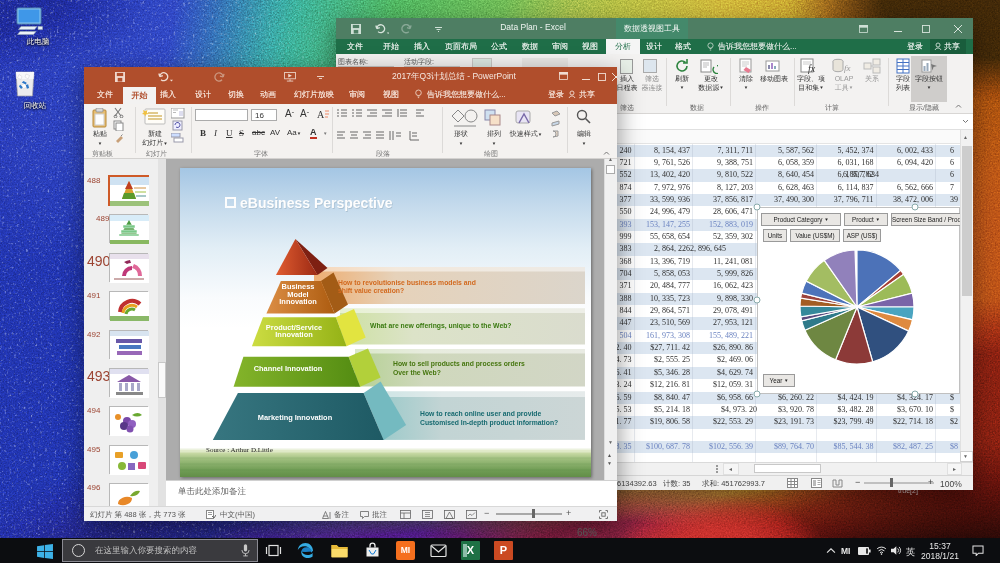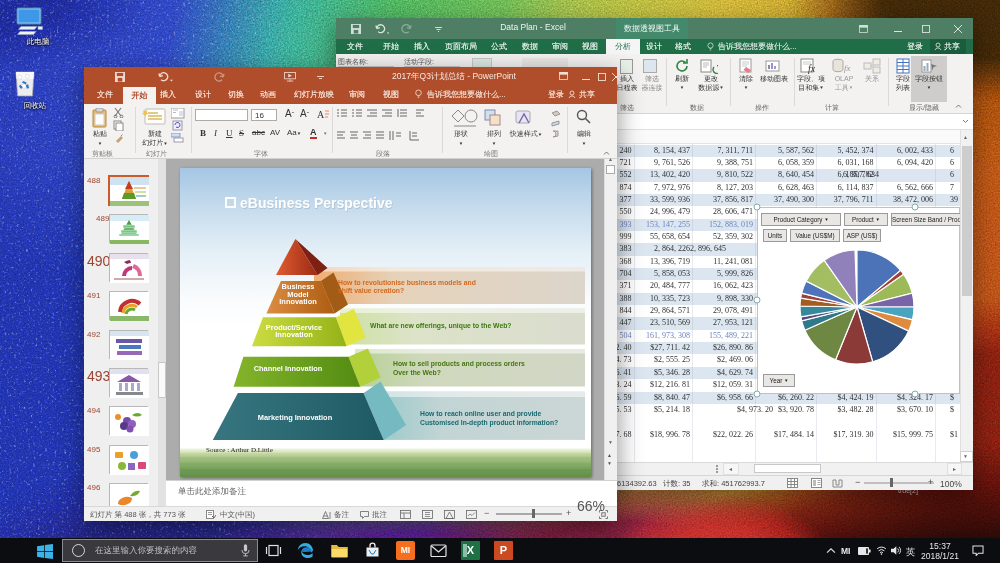--- a/index.html
+++ b/index.html
@@ -355,34 +355,43 @@
         <span class="ab cell" style="left:264.0px;width:90px;text-align:right">$8, 840. 47</span>
         <span class="ab cell" style="left:327.0px;width:90px;text-align:right">$6, 958. 66</span>
         <span class="ab cell" style="left:388.0px;width:90px;text-align:right">$6, 260. 22</span>
         <span class="ab cell" style="left:447.5px;width:90px;text-align:right">$4, 424. 19</span>
         <span class="ab cell" style="left:507.0px;width:90px;text-align:right">$4, 324. 17</span>
         <span class="ab cell" style="left:614px;width:12px">$</span>
       </div>
       <div class="ab" style="left:0;top:259.8px;width:624px;height:12.35px;background:#fff;color:#2e2e2e">
         <span class="ab cell" style="left:205.5px;width:90px;text-align:right">5. 53</span>
         <span class="ab cell" style="left:264.0px;width:90px;text-align:right">$5, 214. 18</span>
-        <span class="ab cell" style="left:327.0px;width:110px;text-align:right">$4, 973. 20</span>
+        <span class="ab cell" style="left:327.0px;width:94px;text-align:right">$4, 973. 20</span>
         <span class="ab cell" style="left:388.0px;width:90px;text-align:right">$3, 920. 78</span>
         <span class="ab cell" style="left:447.5px;width:90px;text-align:right">$3, 482. 28</span>
         <span class="ab cell" style="left:507.0px;width:90px;text-align:right">$3, 670. 10</span>
         <span class="ab cell" style="left:614px;width:12px">$</span>
       </div>
-      <div class="ab" style="left:0;top:284.5px;width:624px;height:12.35px;background:#fff;color:#2e2e2e">
-        <span class="ab cell" style="left:205.5px;width:90px;text-align:right">7. 68</span>
-        <span class="ab cell" style="left:264.0px;width:90px;text-align:right">$18, 996. 78</span>
-        <span class="ab cell" style="left:327.0px;width:90px;text-align:right">$22, 022. 26</span>
-        <span class="ab cell" style="left:388.0px;width:90px;text-align:right">$17, 484. 14</span>
-        <span class="ab cell" style="left:447.5px;width:90px;text-align:right">$17, 319. 30</span>
-        <span class="ab cell" style="left:507.0px;width:90px;text-align:right">$15, 999. 75</span>
-        <span class="ab cell" style="left:614px;width:12px">$1</span>
+      <div class="ab" style="left:0;top:272.2px;width:624px;height:12.35px;background:#DCE6F1;color:#2e2e2e">
+        <span class="ab cell" style="left:205.5px;width:90px;text-align:right">1. 77</span>
+        <span class="ab cell" style="left:264.0px;width:90px;text-align:right">$19, 806. 58</span>
+        <span class="ab cell" style="left:327.0px;width:90px;text-align:right">$22, 553. 29</span>
+        <span class="ab cell" style="left:388.0px;width:90px;text-align:right">$23, 191. 73</span>
+        <span class="ab cell" style="left:447.5px;width:90px;text-align:right">$23, 799. 49</span>
+        <span class="ab cell" style="left:507.0px;width:90px;text-align:right">$22, 714. 18</span>
+        <span class="ab cell" style="left:614px;width:12px">$2</span>
+      </div>
+      <div class="ab" style="left:0;top:296.9px;width:624px;height:12.35px;background:#DCE6F1;color:#6a82c0">
+        <span class="ab cell" style="left:205.5px;width:90px;text-align:right">8. 35</span>
+        <span class="ab cell" style="left:264.0px;width:90px;text-align:right">$100, 687. 78</span>
+        <span class="ab cell" style="left:327.0px;width:90px;text-align:right">$102, 556. 39</span>
+        <span class="ab cell" style="left:388.0px;width:90px;text-align:right">$89, 764. 70</span>
+        <span class="ab cell" style="left:447.5px;width:90px;text-align:right">$85, 544. 38</span>
+        <span class="ab cell" style="left:507.0px;width:90px;text-align:right">$82, 487. 25</span>
+        <span class="ab cell" style="left:614px;width:12px">$8</span>
       </div>
       <div class="ab" style="left:297.5px;top:0;width:1px;height:336px;background:rgba(160,170,190,.25)"></div>
       <div class="ab" style="left:356px;top:0;width:1px;height:336px;background:rgba(160,170,190,.25)"></div>
       <div class="ab" style="left:419px;top:0;width:1px;height:336px;background:rgba(160,170,190,.25)"></div>
       <div class="ab" style="left:480px;top:0;width:1px;height:336px;background:rgba(160,170,190,.25)"></div>
       <div class="ab" style="left:539.5px;top:0;width:1px;height:336px;background:rgba(160,170,190,.25)"></div>
       <div class="ab" style="left:599px;top:0;width:1px;height:336px;background:rgba(160,170,190,.25)"></div>
     </div>
     <div class="ab" style="left:421px;top:189px;width:203px;height:187px;background:#fff;border:1px solid #c0c0c0">
 <div class="ab cbtn" style="left:3px;top:5px;width:80px">Product Category <span style="font-size:4.5px;vertical-align:1px">▼</span></div>
@@ -850,21 +859,21 @@
 <g transform="translate(66,0)">
           <rect x=".5" y=".5" width="10" height="8"></rect>
           <path d="M2 6 l2-2 2 1.5 3-3" stroke-width=".7"></path>
         </g>
 </g>
     </svg>
 <div class="ab pst" style="left:400px;top:441px;font-size:9px">−</div>
 <div class="ab" style="left:412px;top:446px;width:66px;height:1.5px;background:#a8a8a8"></div>
 <div class="ab" style="left:448px;top:442px;width:3px;height:9px;background:#666"></div>
 <div class="ab pst" style="left:482px;top:441px;font-size:9px">+</div>
-<div class="ab pst" style="left:493px;top:431px;font-size:14px">66%</div>
+<div class="ab pst" style="left:493px;top:460px;font-size:10px">66%</div>
 <svg class="ab" style="left:515px;top:443px" width="9" height="9" viewBox="0 0 9 9">
       <g stroke="#666" fill="none" stroke-width=".9">
         <path d="M.5 2.5 v-2 h2 M6.5 .5 h2 v2 M8.5 6.5 v2 h-2 M2.5 8.5 h-2 v-2"></path>
         <rect x="2.8" y="2.8" width="3.4" height="3.4"></rect>
       </g>
     </svg>
 </div>
 
 <div id="task" class="ab"></div>
 <svg class="ab" style="left:37px;top:544px" width="16" height="15" viewBox="0 0 17 16">

